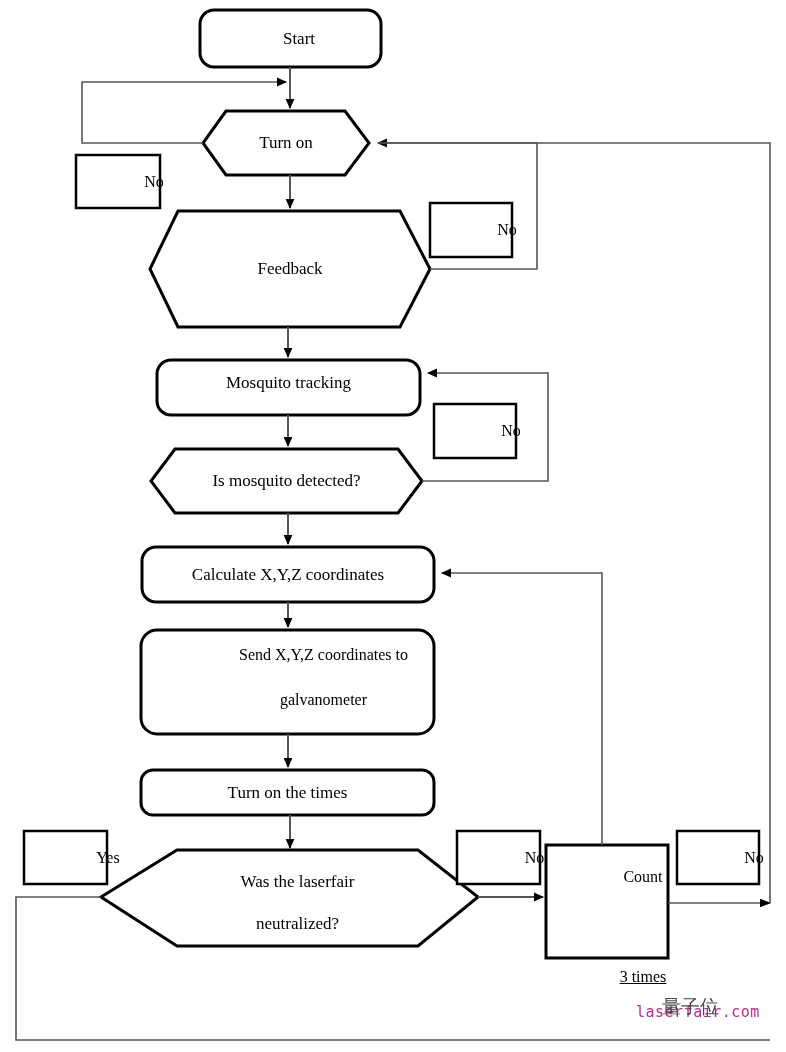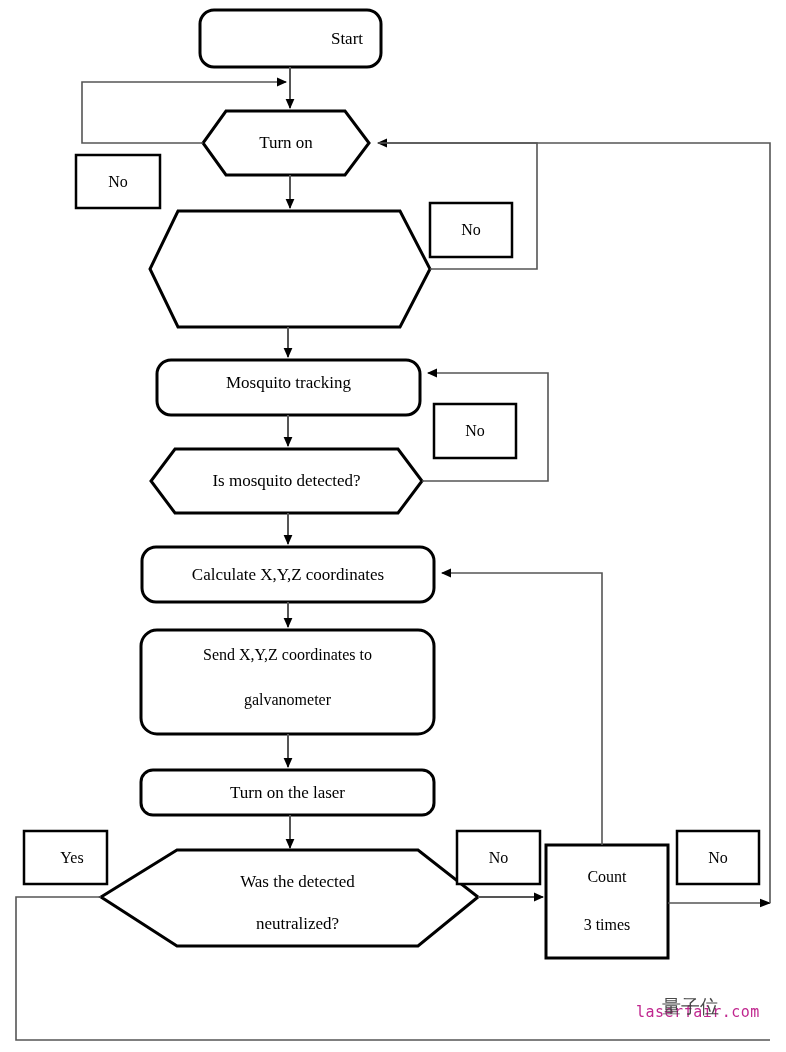--- a/index.html
+++ b/index.html
@@ -29,21 +29,21 @@
     position: absolute;
     display: flex;
     align-items: center;
     justify-content: center;
     text-align: center;
     color: #000000;
     pointer-events: none;
     line-height: 1.6;
   }
   .lbl-17 { font-size: 17px; }
-  .lbl-16 { font-size: 16px; }
+  .lbl-16 { font-size: 16px; margin-left: 36px; }
   .watermark {
     position: absolute;
     left: 636px;
     top: 1003px;
     font-family: "DejaVu Sans Mono", "Liberation Mono", monospace;
     font-size: 15px;
     letter-spacing: 0.5px;
     color: #c0278f;
     white-space: nowrap;
   }
@@ -126,41 +126,42 @@
 
     <line x1="478" y1="897" x2="543" y2="897" stroke="#555555" stroke-width="1.8" marker-end="url(#ah-thick)"></line>
 
     <line x1="668" y1="903" x2="770" y2="903" stroke="#555555" stroke-width="1.6" marker-end="url(#ah-thin)"></line>
 
     <polyline points="770,903 770,143 378,143" fill="none" stroke="#555555" stroke-width="1.6"></polyline>
 
     <polyline points="101,897 16,897 16,1040 770,1040" fill="none" stroke="#555555" stroke-width="1.6"></polyline>
   </svg>
 
-  <div class="node-label lbl-17" style="left:200px; top:10px; width:198px; height:57px;padding-left:48px;">Start</div>
+  <div class="node-label lbl-17" style="left:200px; top:10px; width:198px; height:57px;">Start</div>
 
   <div class="node-label lbl-17" style="left:203px; top:111px; width:166px; height:64px;">Turn on</div>
 
+  <div class="node-label lbl-17" style="left:150px; top:211px; width:280px; height:116px;">Feedback</div>
 
   <div class="node-label lbl-17" style="left:157px; top:360px; width:263px; height:45px;">Mosquito tracking</div>
 
   <div class="node-label lbl-17" style="left:151px; top:449px; width:271px; height:64px;">Is mosquito detected?</div>
 
   <div class="node-label lbl-17" style="left:142px; top:547px; width:292px; height:55px;">Calculate X,Y,Z coordinates</div>
 
   <div class="node-label lbl-16" style="left:141px; top:642px; width:293px; height:26px;">Send X,Y,Z coordinates to</div>
   <div class="node-label lbl-16" style="left:141px; top:687px; width:293px; height:26px;">galvanometer</div>
 
-  <div class="node-label lbl-17" style="left:141px; top:770px; width:293px; height:45px;">Turn on the laser</div>
+  <div class="node-label lbl-17" style="left:141px; top:770px; width:293px; height:45px;">Turn on the times</div>
 
-  <div class="node-label lbl-17" style="left:177px; top:869px; width:241px; height:26px;">Was the detected</div>
+  <div class="node-label lbl-17" style="left:177px; top:869px; width:241px; height:26px;">Was the laserfair</div>
   <div class="node-label lbl-17" style="left:177px; top:911px; width:241px; height:26px;">neutralized?</div>
 
   <div class="node-label lbl-16" style="left:546px; top:864px; width:122px; height:26px;text-align:right;">Count</div>
-  <div class="node-label lbl-16" style="left:546px; top:912px; width:122px; height:26px;">3 times</div>
+  <div class="node-label lbl-16" style="left:546px; top:964px; width:122px; height:26px;text-decoration:underline;">3 times</div>
 
   <div class="node-label lbl-16" style="left:76px; top:155px; width:84px; height:53px;">No</div>
 
   <div class="node-label lbl-16" style="left:430px; top:203px; width:82px; height:54px;">No</div>
 
   <div class="node-label lbl-16" style="left:434px; top:404px; width:82px; height:54px;">No</div>
 
   <div class="node-label lbl-16" style="left:24px; top:831px; width:96px; height:53px;">Yes</div>
 
   <div class="node-label lbl-16" style="left:457px; top:831px; width:83px; height:53px;">No</div>

